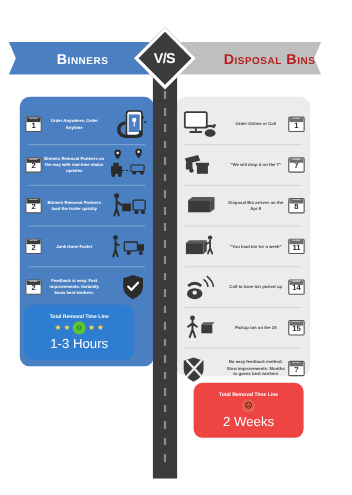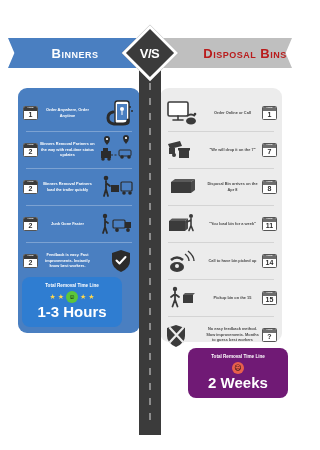--- a/index.html
+++ b/index.html
@@ -176,23 +176,23 @@
     display: flex; flex-direction: column;
     align-items: center; justify-content: center;
     padding: 4px 0 5px;
   }
   .summary-left {
     left: 22px; top: 277px;
     width: 100px; height: 50px;
     background: #2f7dd1;
   }
   .summary-right {
-    left: 188px; top: 348px;
+    left: 176px; top: 348px;
     width: 100px; height: 50px;
-    background: #701a75;
+    background: #ef4444;
     text-align: center;
   }
   .summary-title {
     color: #ffffff;
     font-size: 4.6px;
     font-weight: bold;
     margin-bottom: 2px;
   }
   .rating {
     display: flex; align-items: center; gap: 2px;
@@ -201,22 +201,22 @@
   .star { color: #ffd84d; font-size: 7px; line-height: 1; }
   .face {
     width: 12px; height: 12px; border-radius: 50%;
     display: flex; align-items: center; justify-content: center;
     font-size: 7px; line-height: 1;
   }
   .face-happy { background: #5cc63a; }
   .face-sad { background: #e8604c; }
   .summary-value {
     color: #ffffff;
-    font-size: 15px;
-    font-weight: bold;
+    font-size: 12px;
+    font-weight: normal;
     line-height: 1.05;
   }
 </style>
 </head>
 <body>
 
 <div id="page">
 
   <div class="banner-row">
     <div class="ribbon ribbon-left">

